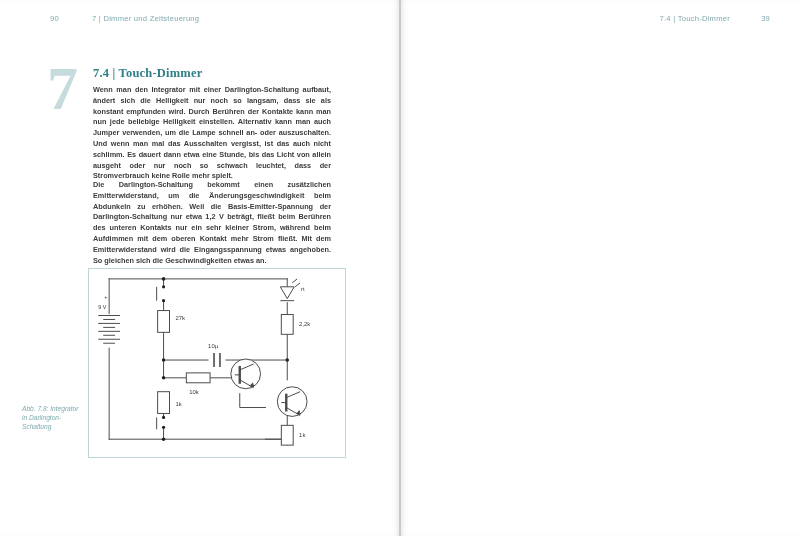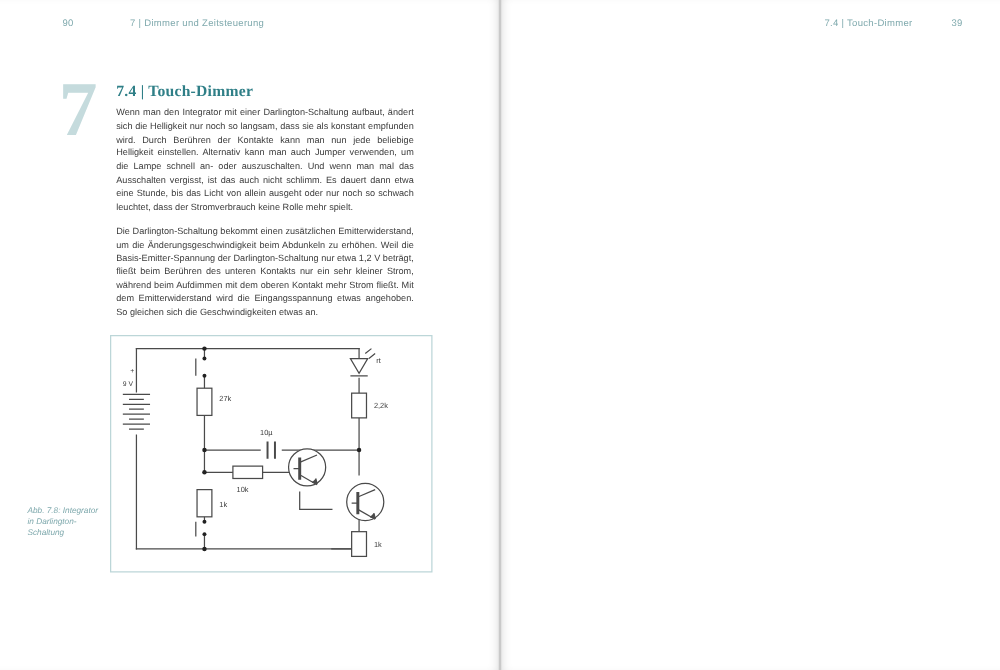--- a/index.html
+++ b/index.html
@@ -28,21 +28,21 @@
   }
   .edge-l { position:absolute; left:0; top:0; width:4px; height:536px; background:#cfcfcf; }
   .edge-r { position:absolute; right:0; top:0; width:4px; height:536px; background:#cfcfcf; }
 
   
   .runhead {
     position: absolute; top: 14px;
     font-size: 7.6px; color: #7fa9ad; letter-spacing: .25px;
     white-space: nowrap;
   }
-  .runhead-left  { left: 104px; }
+  .runhead-left  { left: 92px; }
   .runhead-right { right: 70px; }
   .folio {
     position: absolute; top: 14px;
     font-size: 7.6px; color: #7fa9ad; letter-spacing: .2px;
   }
   .folio-left  { left: 50px; }
   .folio-right { right: 30px; }
 
   
   .chapnum {
@@ -56,21 +56,21 @@
   
   .sec-title {
     position: absolute; left: 93px; top: 66px;
     font-family: "Liberation Serif", serif;
     font-weight: bold; font-size: 12.5px; color: #2f7f87;
     letter-spacing: .2px;
   }
   .body-col {
     position: absolute; left: 93px; width: 238px;
     font-size: 7.3px; line-height: 10.8px;
-    color: #3c3c3c; text-align: justify;
+    color: #3c3c3c; text-align: justify; font-weight: bold;
   }
   .body-col p { margin-bottom: 8px; }
   .p1 { top: 85px; }
   .p2 { top: 180px; }
 
   
   .caption {
     position: absolute;
     font-size: 6.6px; line-height: 9.2px;
     font-style: italic; color: #7fa9ad;

